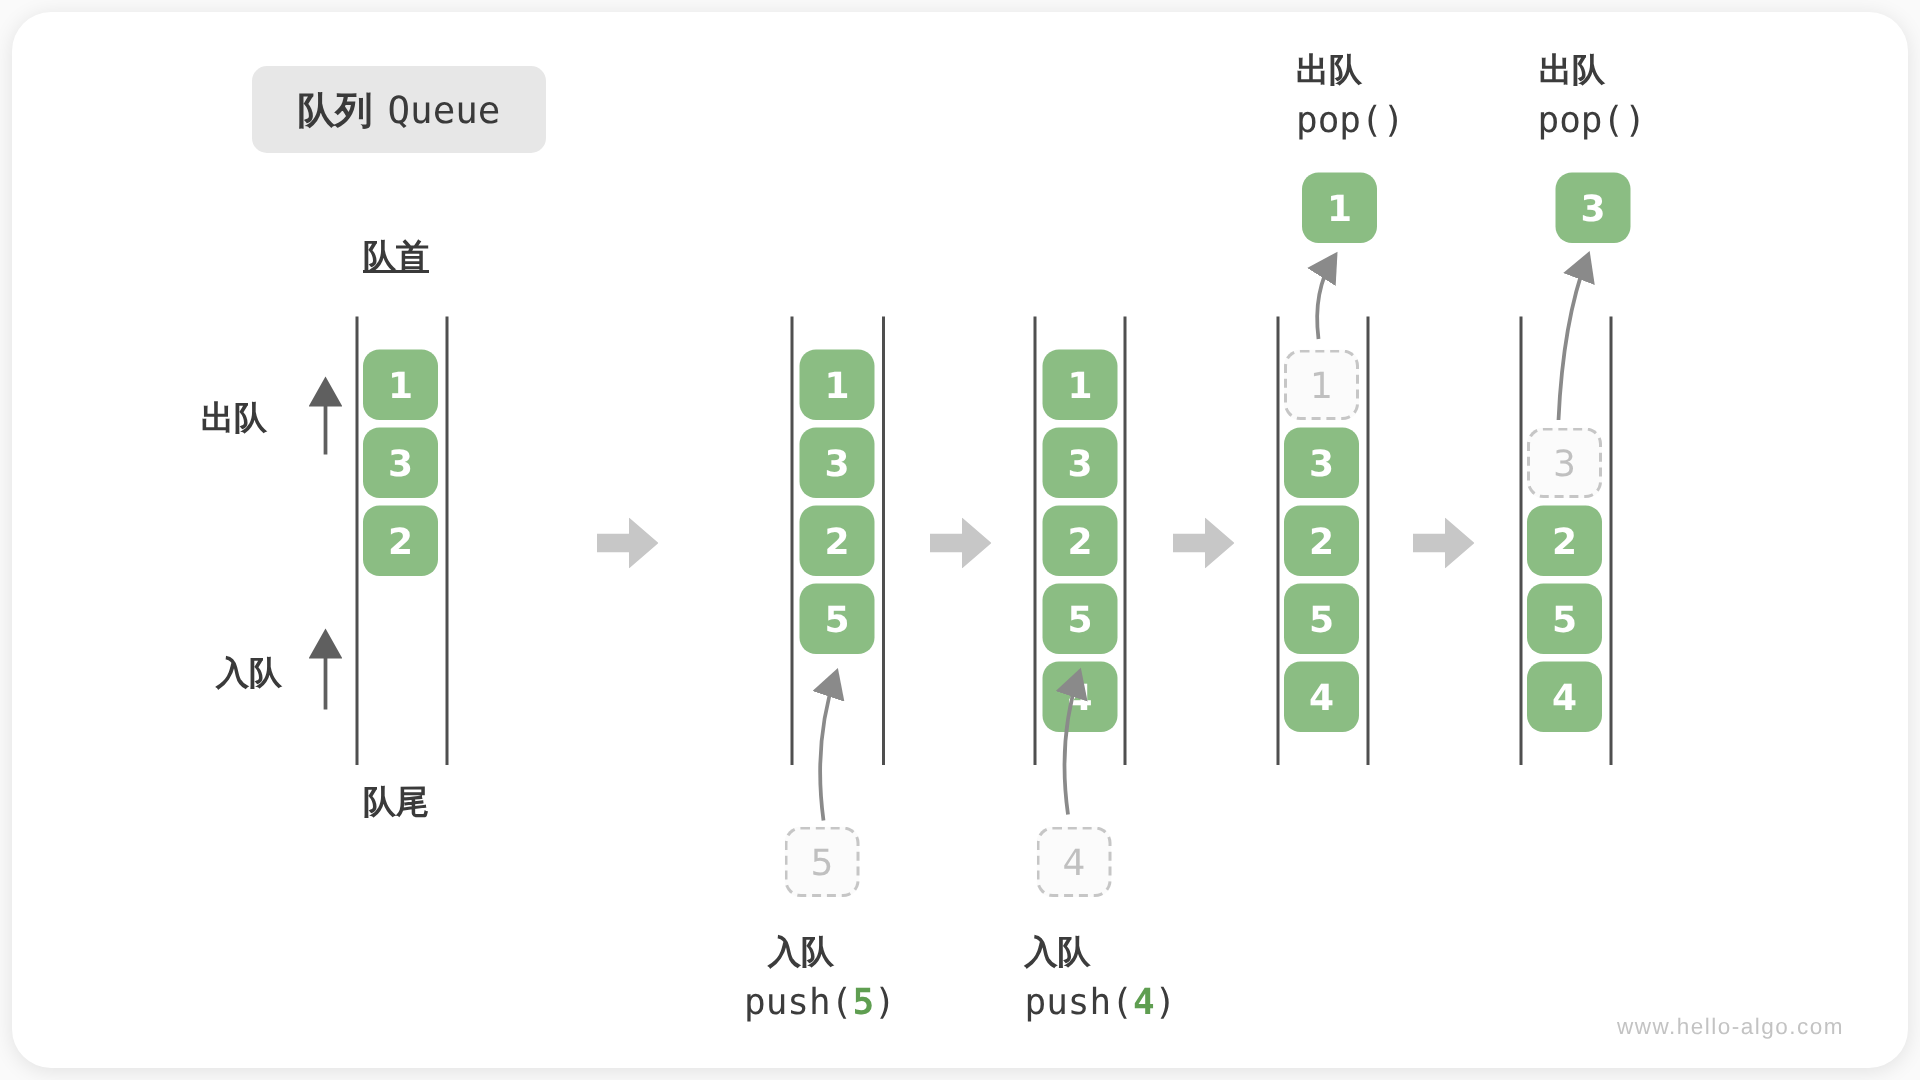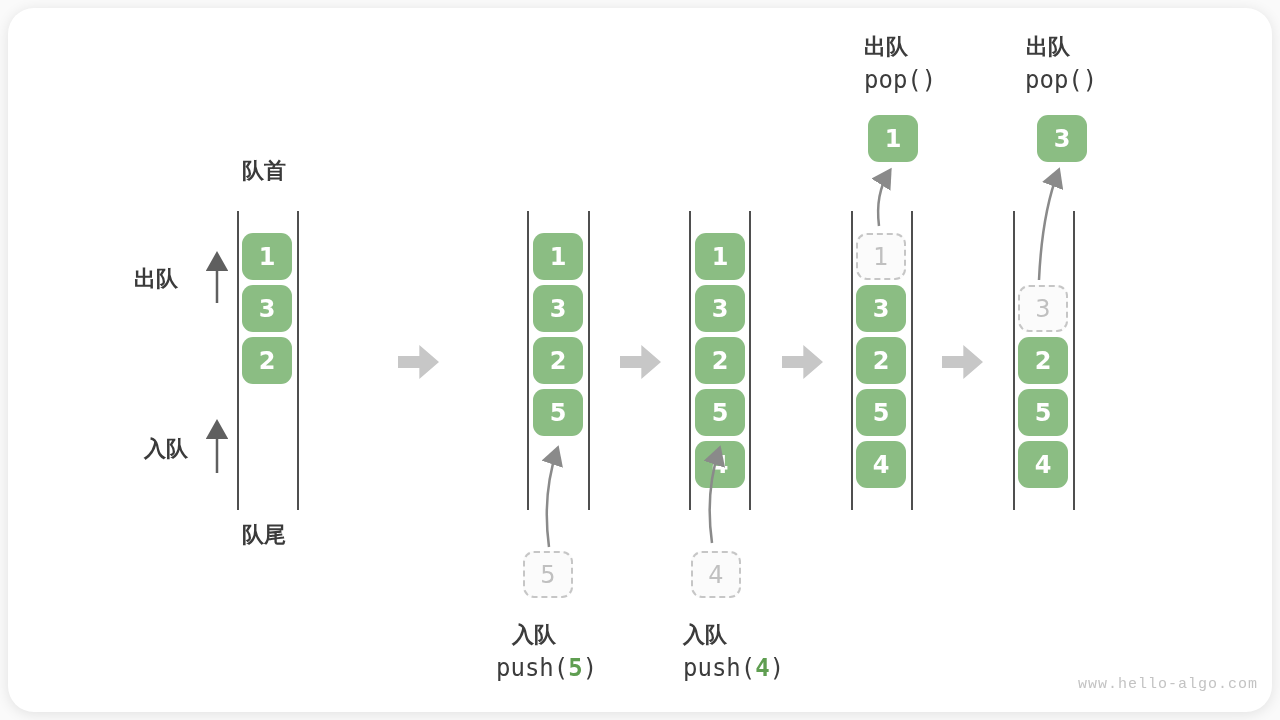--- a/index.html
+++ b/index.html
@@ -76,34 +76,38 @@
     clip-path: polygon(0 32%, 52% 32%, 52% 0, 100% 50%, 52% 100%, 52% 68%, 0 68%);
   }
   svg.overlay {
     position: absolute; left: 0; top: 0;
     width: 1280px; height: 720px;
     pointer-events: none;
   }
   .watermark {
     position: absolute;
     left: 1078px; top: 676px;
-    font-family: Liberation Mono, monospace;
+    font-family: Liberation Sans, sans-serif;
     font-size: 15px; color: #c3c3c3;
     letter-spacing: 1px;
     text-align: right;
   }
 </style>
 </head>
 <body>
 
 <div class="canvas">
   <div class="card"></div>
 
-
-  <div class="side-label" style="left:242px; top:156px;">队首</div>
+  <div class="badge">
+    <span class="zh">队列</span>
+    <span class="en">Queue</span>
+  </div>
+
+  <div class="side-label" style="left:242px; top:156px;text-decoration:underline;">队首</div>
   <div class="side-label" style="left:242px; top:520px;">队尾</div>
   <div class="side-label" style="left:134px; top:264px;">出队</div>
   <div class="side-label" style="left:144px; top:434px;">入队</div>
 
   <div>
     <div class="qline" style="left:237px;"></div>
     <div class="qline" style="left:297px;"></div>
     <div class="qbox" style="left:242px; top:233px;">1</div>
     <div class="qbox" style="left:242px; top:285px;">3</div>
     <div class="qbox" style="left:242px; top:337px;">2</div>

